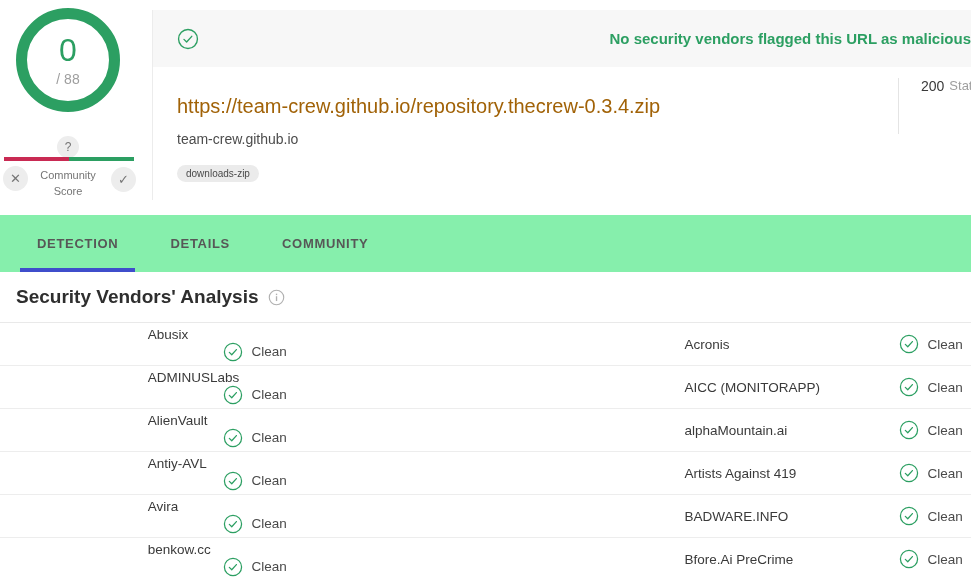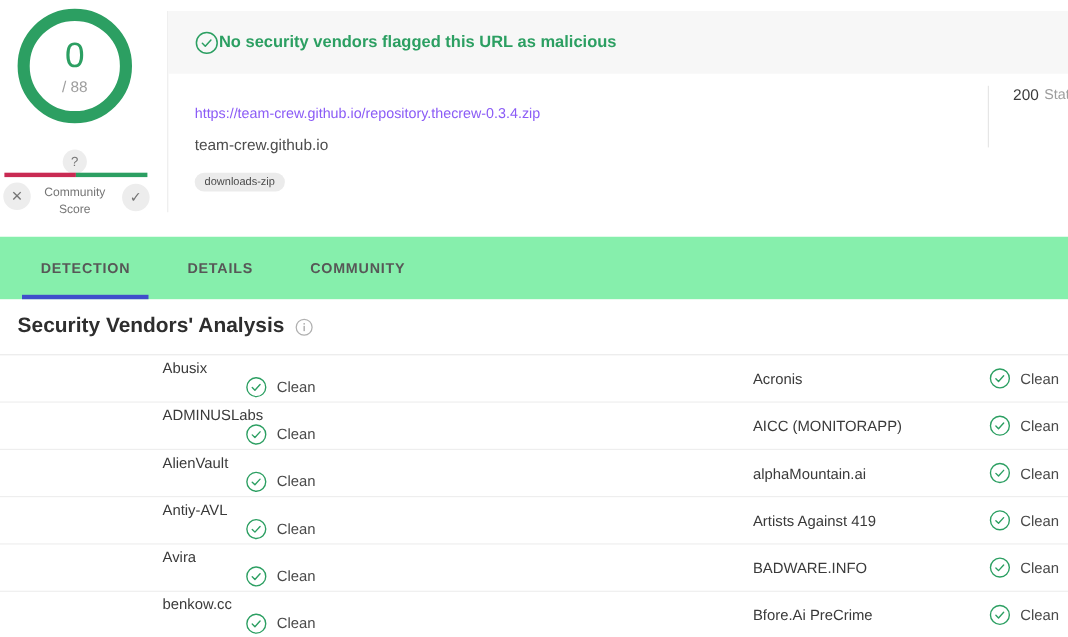--- a/index.html
+++ b/index.html
@@ -29,25 +29,25 @@
   .score-bar .pos{width:50%;height:100%;background:var(--green);}
   .community-label{position:absolute;left:29px;top:167px;width:78px;text-align:center;
     color:#757575;font-size:11px;line-height:16px;}
   .vote-circle{position:absolute;width:25px;height:25px;border-radius:50%;background:#ededed;
     color:#757575;font-size:13px;display:flex;align-items:center;justify-content:center;cursor:pointer;}
   .vote-x{left:3px;top:166px;}
   .vote-check{left:111px;top:167px;}
 
   
   .main-card{position:absolute;left:152px;right:0;top:10px;background:#fff;border-left:1px solid #ececec;}
-  .banner{height:57px;background:#f7f7f7;display:flex;align-items:center;padding-left:24px;}
+  .banner{height:57px;background:#f7f7f7;display:flex;align-items:center;padding-left:24px;gap:11px;justify-content:space-between;}
   .banner-icon{color:var(--green);display:flex;}
   .banner-text{color:var(--green);font-size:15px;font-weight:bold;}
   .detail{position:relative;padding:28px 0 18px 24px;min-height:126px;}
-  .url-line{color:#8b5cf6;font-size:13px;}
+  .url-line{color:#a16207;font-size:20px;}
   .domain-line{color:#4c4c4c;font-size:14px;margin-top:13px;}
   .tag-row{margin-top:16px;}
   .tag-pill{display:inline-block;background:#ebebeb;color:#4a4a4a;font-size:10px;
     padding:3px 9px;border-radius:9px;cursor:pointer;}
   .status-block{position:absolute;left:745px;top:11px;height:56px;border-left:1px solid #e4e4e4;
     padding-left:22px;display:flex;flex-direction:row;justify-content:center;gap:5px;}
   .status-value{color:#3a3a3a;font-size:14px;}
   .status-label{color:#9e9e9e;font-size:13px;}
 
   

